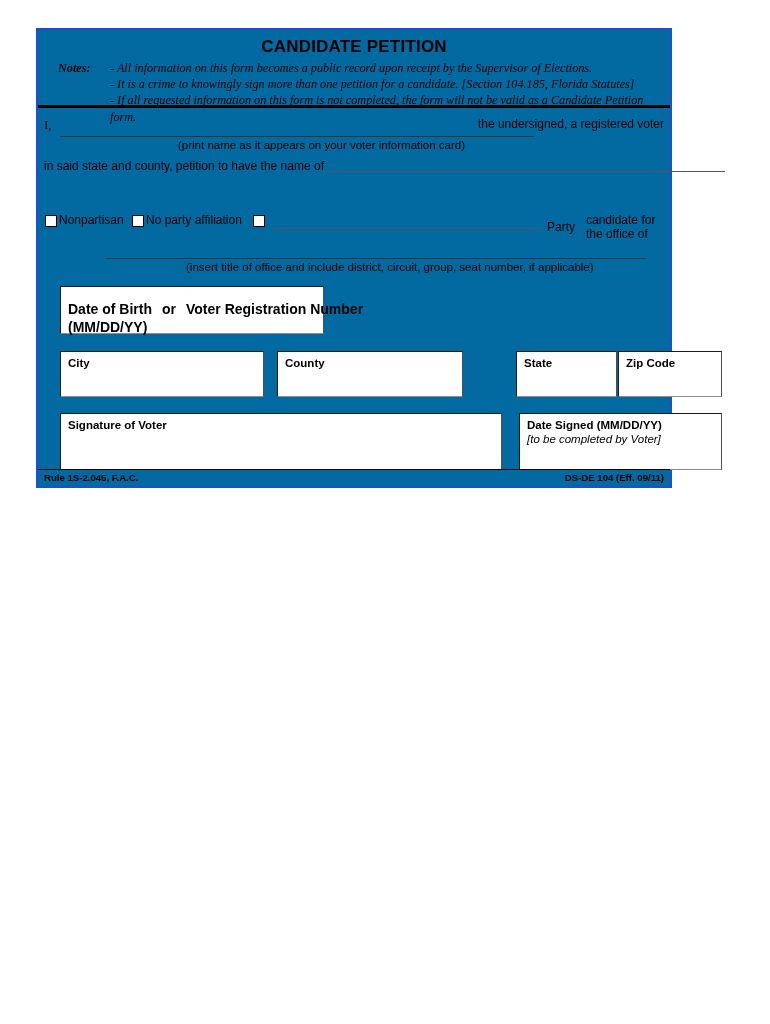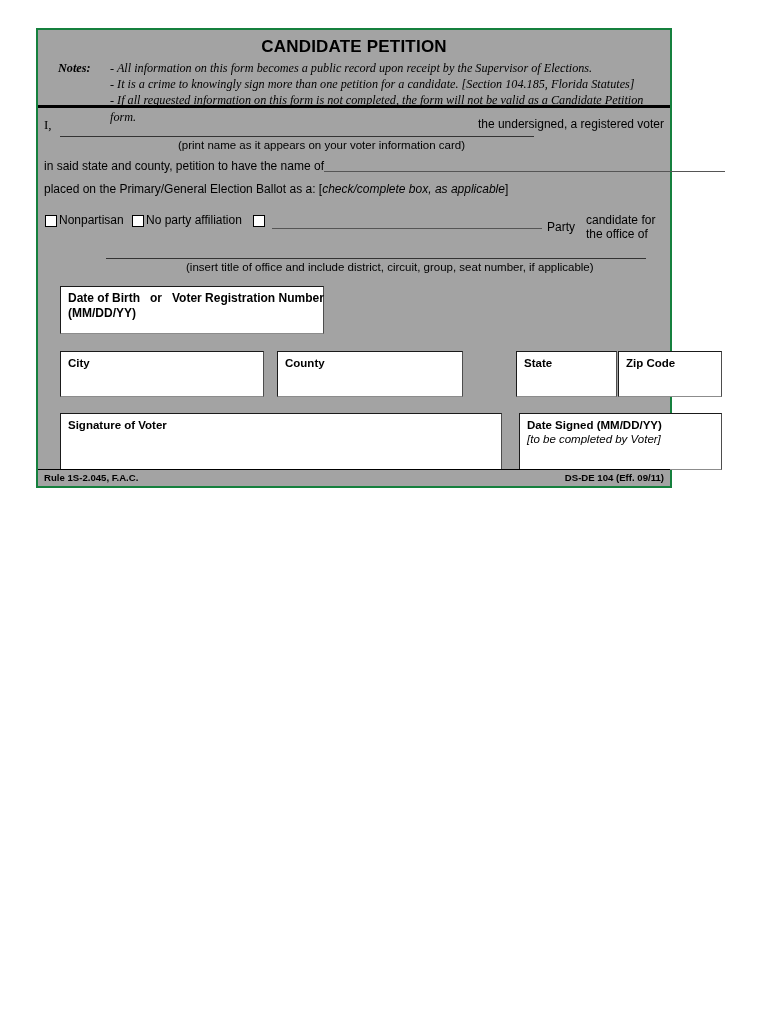--- a/index.html
+++ b/index.html
@@ -16,23 +16,23 @@
     overflow: hidden;
   }
 
   
   #form-frame {
     position: absolute;
     left: 36px;
     top: 28px;
     width: 636px;
     height: 460px;
-    border: 2px solid #15803d;
-    box-sizing: border-box;
-    background: #a3a3a3;
+    border: 2px solid #1d4ed8;
+    box-sizing: border-box;
+    background: #0369a1;
   }
 
   
   #header-block {
     position: relative;
     height: 78px;
     border-bottom: 3px solid #000;
     box-sizing: border-box;
   }
   #form-title {
@@ -122,22 +122,22 @@
     left: 7px;
     top: 19px;
     font-size: 11.5px;
     font-style: italic;
     font-family: "Liberation Sans", sans-serif;
     white-space: nowrap;
   }
   .dob-inner {
     position: absolute;
     left: 7px;
-    top: 4px;
-    font-size: 12px;
+    top: 14px;
+    font-size: 14px;
     font-weight: bold;
     line-height: 1.25;
     white-space: nowrap;
   }
   .dob-or { font-weight: bold; padding: 0 10px; }
 
   
   #footer-block {
     position: absolute;
     left: 0;
@@ -183,21 +183,20 @@
   <div id="body-block">
 
     <span class="abs txt" style="left:6px; top:9px; font-family:'Liberation Serif',serif; font-size:13px;">I,</span>
     <div class="rule rule-dark" style="left:22px; top:28px; width:474px;"></div>
     <span class="abs txt" style="right:6px; top:9px;">the undersigned, a registered voter</span>
     <span class="caption" style="left:140px; top:31px;">(print name as it appears on your voter information card)</span>
 
     <span class="abs txt" style="left:6px; top:51px;">in said state and county, petition to have the name of</span>
     <div class="rule" style="left:286px; top:63px; width:401px;"></div>
 
-    <span class="abs txt" style="left:6px; top:74px;"><span>placed on the Primary/General Election Ballot as a: [</span><span class="ital">check/complete box, as applicable</span><span>]</span></span>
 
     <span class="cbox" style="left:7px; top:107px;"></span>
     <span class="abs txt" style="left:21px; top:105px;">Nonpartisan</span>
     <span class="cbox" style="left:94px; top:107px;"></span>
     <span class="abs txt" style="left:108px; top:105px;">No party affiliation</span>
     <span class="cbox" style="left:215px; top:107px;"></span>
     <div class="rule" style="left:234px; top:120px; width:270px;"></div>
     <span class="abs txt" style="left:509px; top:112px;">Party</span>
     <span class="abs txt" style="left:548px; top:105px;">candidate for the office of</span>
 

